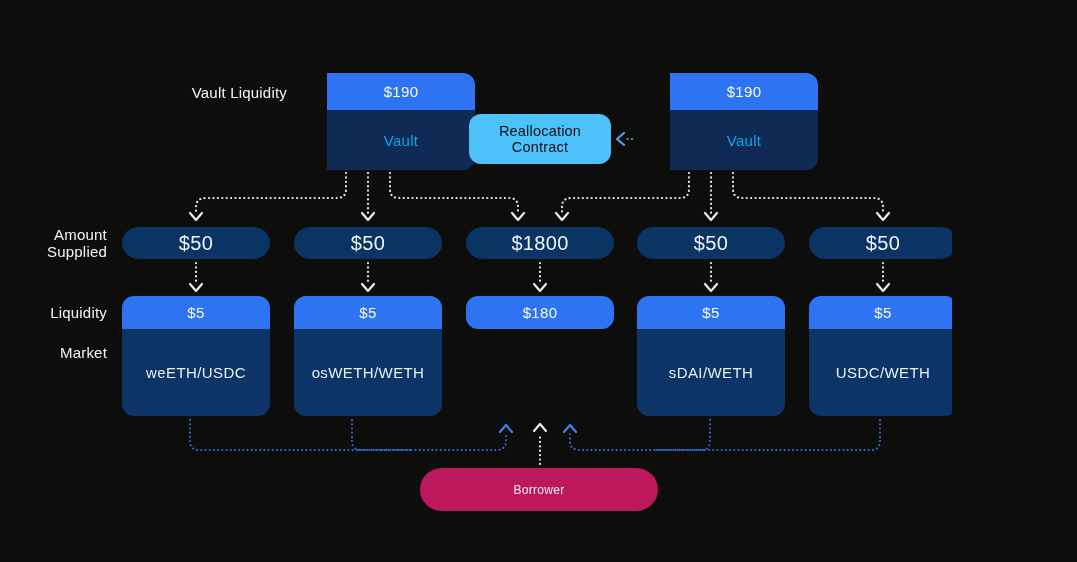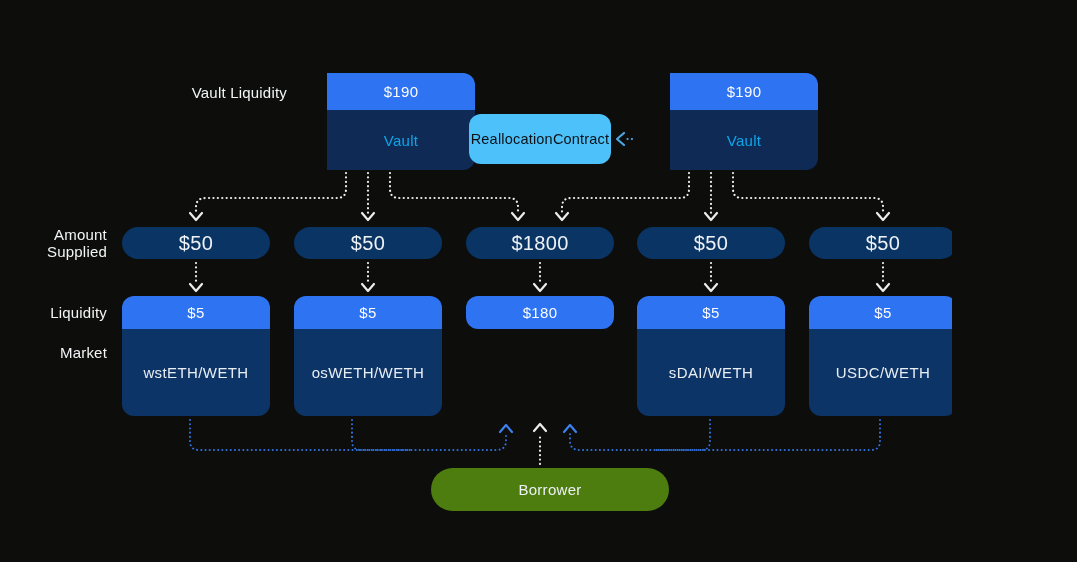--- a/index.html
+++ b/index.html
@@ -26,41 +26,41 @@
   .vault-box{position:absolute;width:148px;border-radius:12px;overflow:hidden;
     display:flex;flex-direction:column;padding-left:33px;}
   .box-header{height:37px;background:#2e73f1;color:#fbfcfe;display:flex;
     align-items:center;justify-content:center;font-size:15px;letter-spacing:.3px;}
   .vault-body{height:60px;background:#0f2b55;color:#0ea5e9;display:flex;
     align-items:center;justify-content:center;font-size:15px;letter-spacing:.3px;}
 
   .contract{
     position:absolute;left:469px;top:114px;width:142px;height:50px;
     background:#4cc1fa;border-radius:12px;color:#0d1015;
-    display:flex;align-items:center;justify-content:center;
+    display:flex;flex-direction:column;align-items:center;justify-content:center;
     font-size:14.5px;line-height:16.5px;letter-spacing:.2px;
   }
 
   .pill{
     position:absolute;top:227px;width:148px;height:32px;border-radius:16px;
     background:#0a3463;color:#eef2f7;display:flex;align-items:center;
     justify-content:center;font-size:20px;letter-spacing:.3px;
   }
 
   .market-box{position:absolute;top:296px;width:148px;border-radius:12px;
     overflow:hidden;display:flex;flex-direction:column;}
   .market-header{height:33px;background:#2e73f1;color:#fbfcfe;display:flex;
     align-items:center;justify-content:center;font-size:15px;letter-spacing:.3px;}
   .market-body{height:87px;background:#0c3466;color:#e9eef4;display:flex;
     align-items:center;justify-content:center;font-size:15px;letter-spacing:.4px;}
 
   .borrower{
-    position:absolute;left:431px;top:468px;width:238px;height:43px;
-    border-radius:22px;background:#4d7c0f;color:#eef2f7;display:flex;
-    align-items:center;justify-content:center;font-size:15px;letter-spacing:.3px;
+    position:absolute;left:420px;top:468px;width:238px;height:43px;
+    border-radius:22px;background:#be185d;color:#eef2f7;display:flex;
+    align-items:center;justify-content:center;font-size:12px;letter-spacing:.3px;
   }
 </style>
 </head>
 <body>
 
 <div class="canvas">
 
   <svg class="arrows" width="1077" height="562" viewBox="0 0 1077 562">
 
     <path class="dlb" d="M 446 139 H 455"></path>
@@ -130,21 +130,21 @@
   </div>
 
   <div class="pill" style="left:122px;">$50</div>
   <div class="pill" style="left:294px;">$50</div>
   <div class="pill" style="left:466px;">$1800</div>
   <div class="pill" style="left:637px;">$50</div>
   <div class="pill" style="left:809px;">$50</div>
 
   <div class="market-box" style="left:122px;">
     <div class="market-header">$5</div>
-    <div class="market-body">wstETH/WETH</div>
+    <div class="market-body">weETH/USDC</div>
   </div>
   <div class="market-box" style="left:294px;">
     <div class="market-header">$5</div>
     <div class="market-body">osWETH/WETH</div>
   </div>
   <div class="market-box" style="left:466px;">
     <div class="market-header">$180</div>
   </div>
   <div class="market-box" style="left:637px;">
     <div class="market-header">$5</div>

